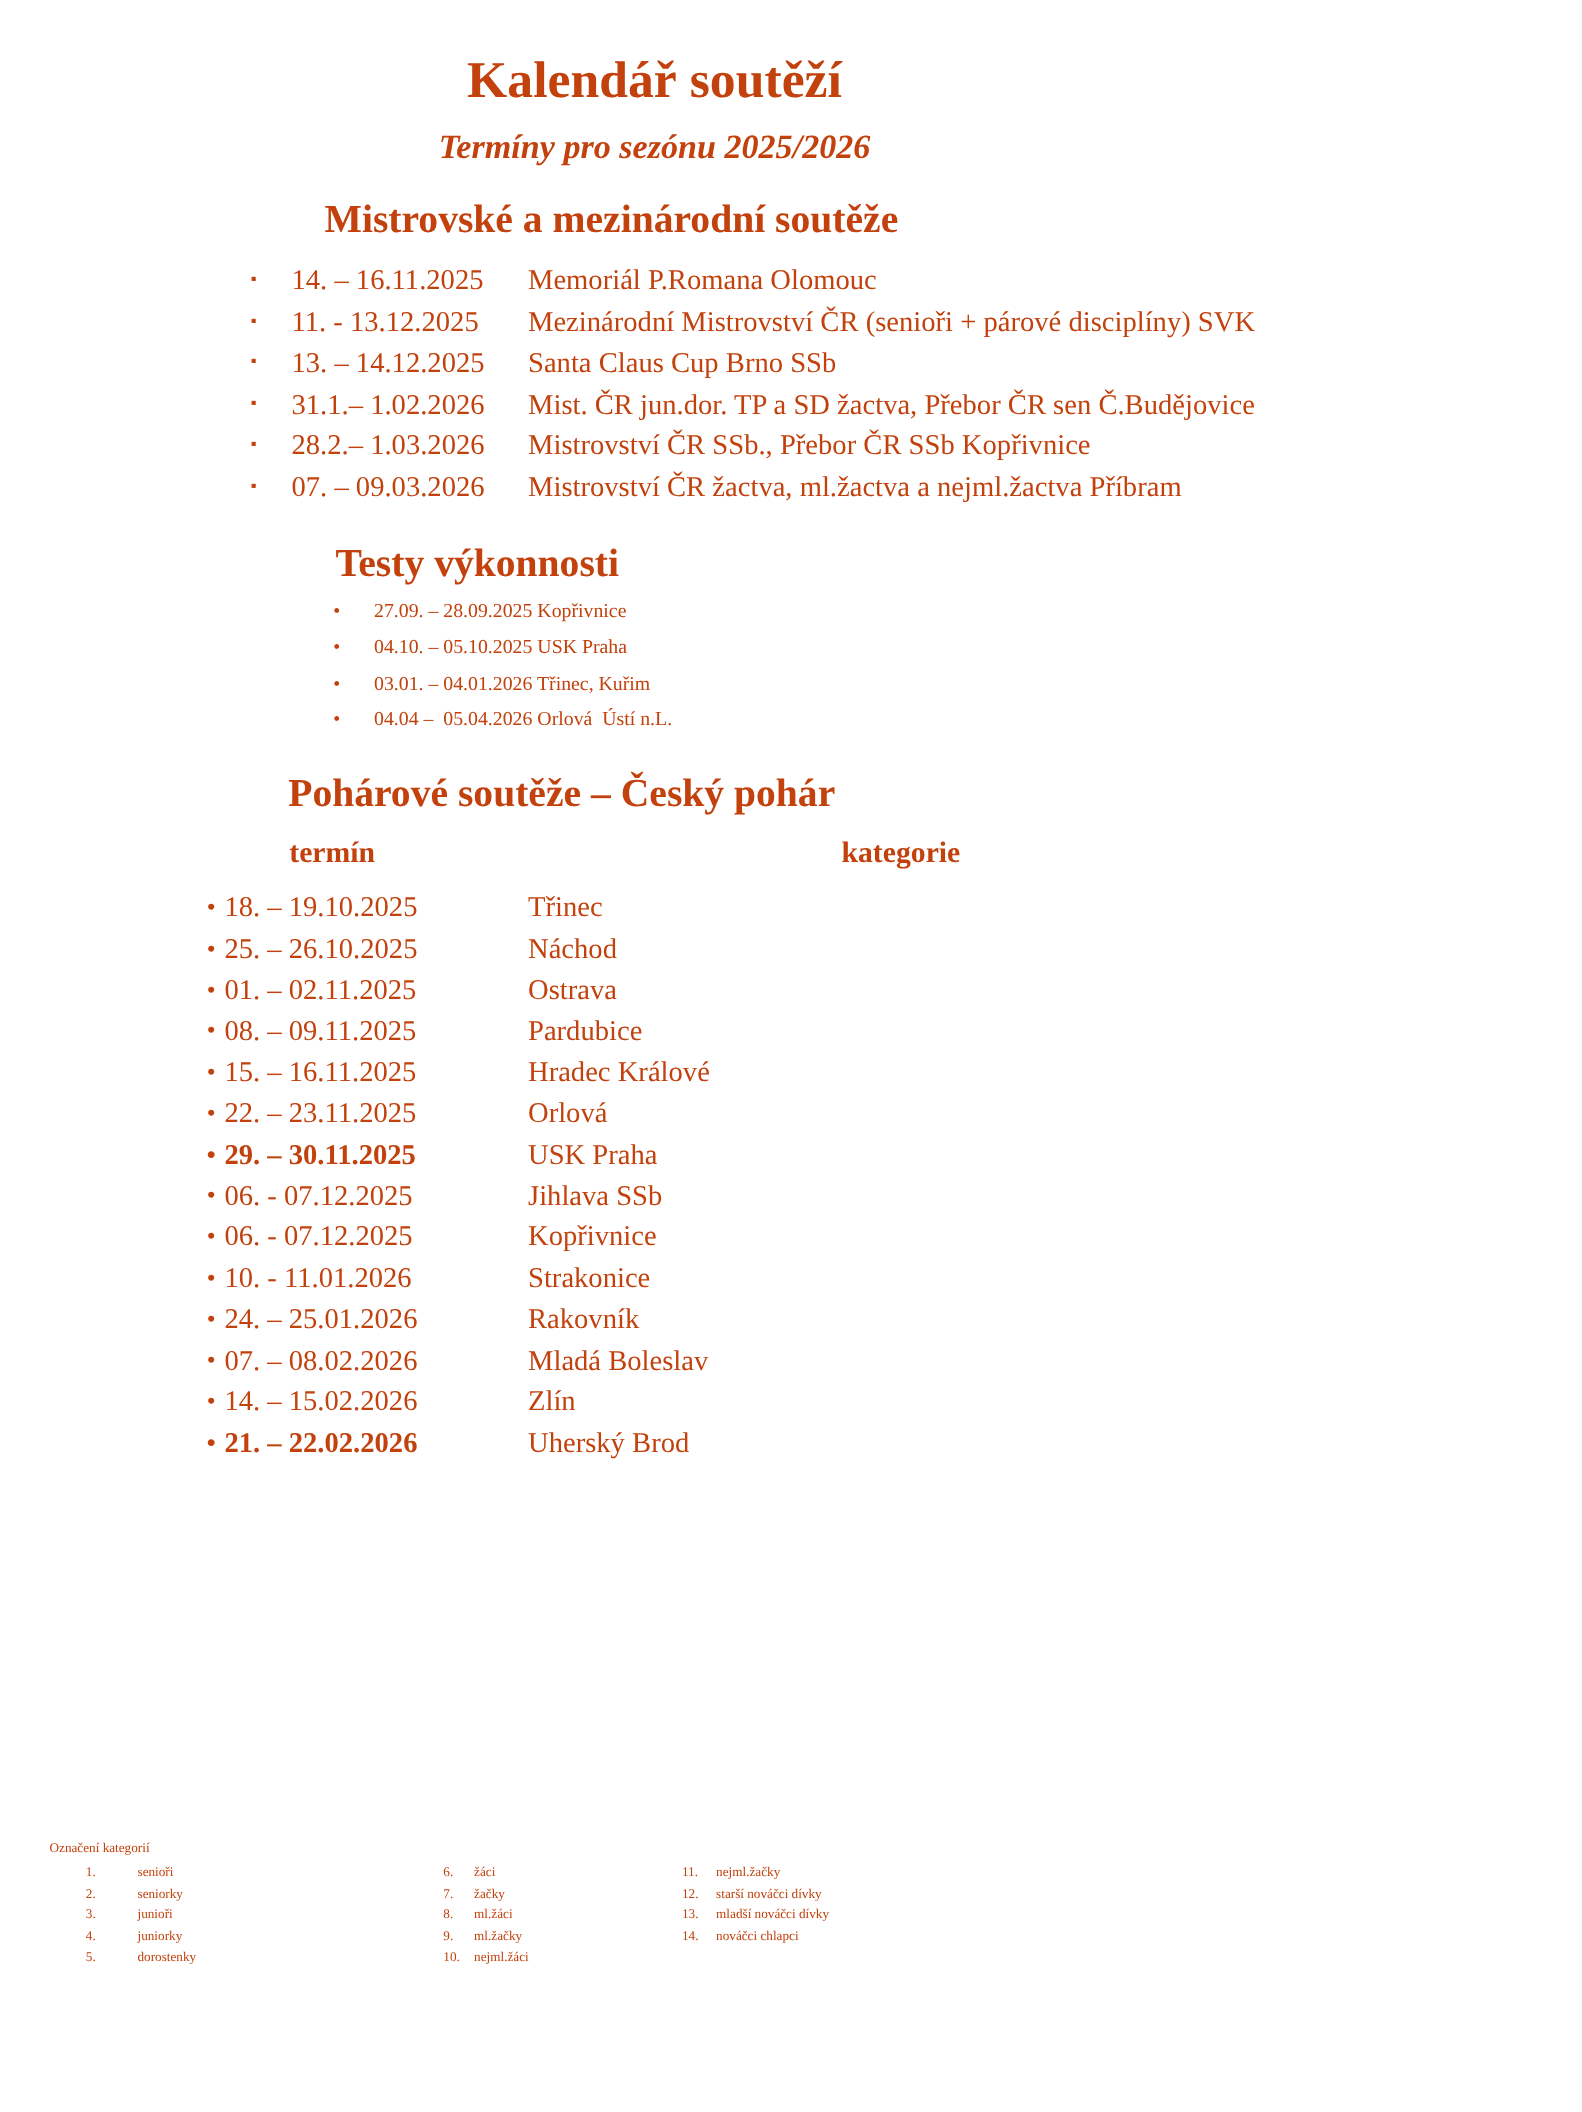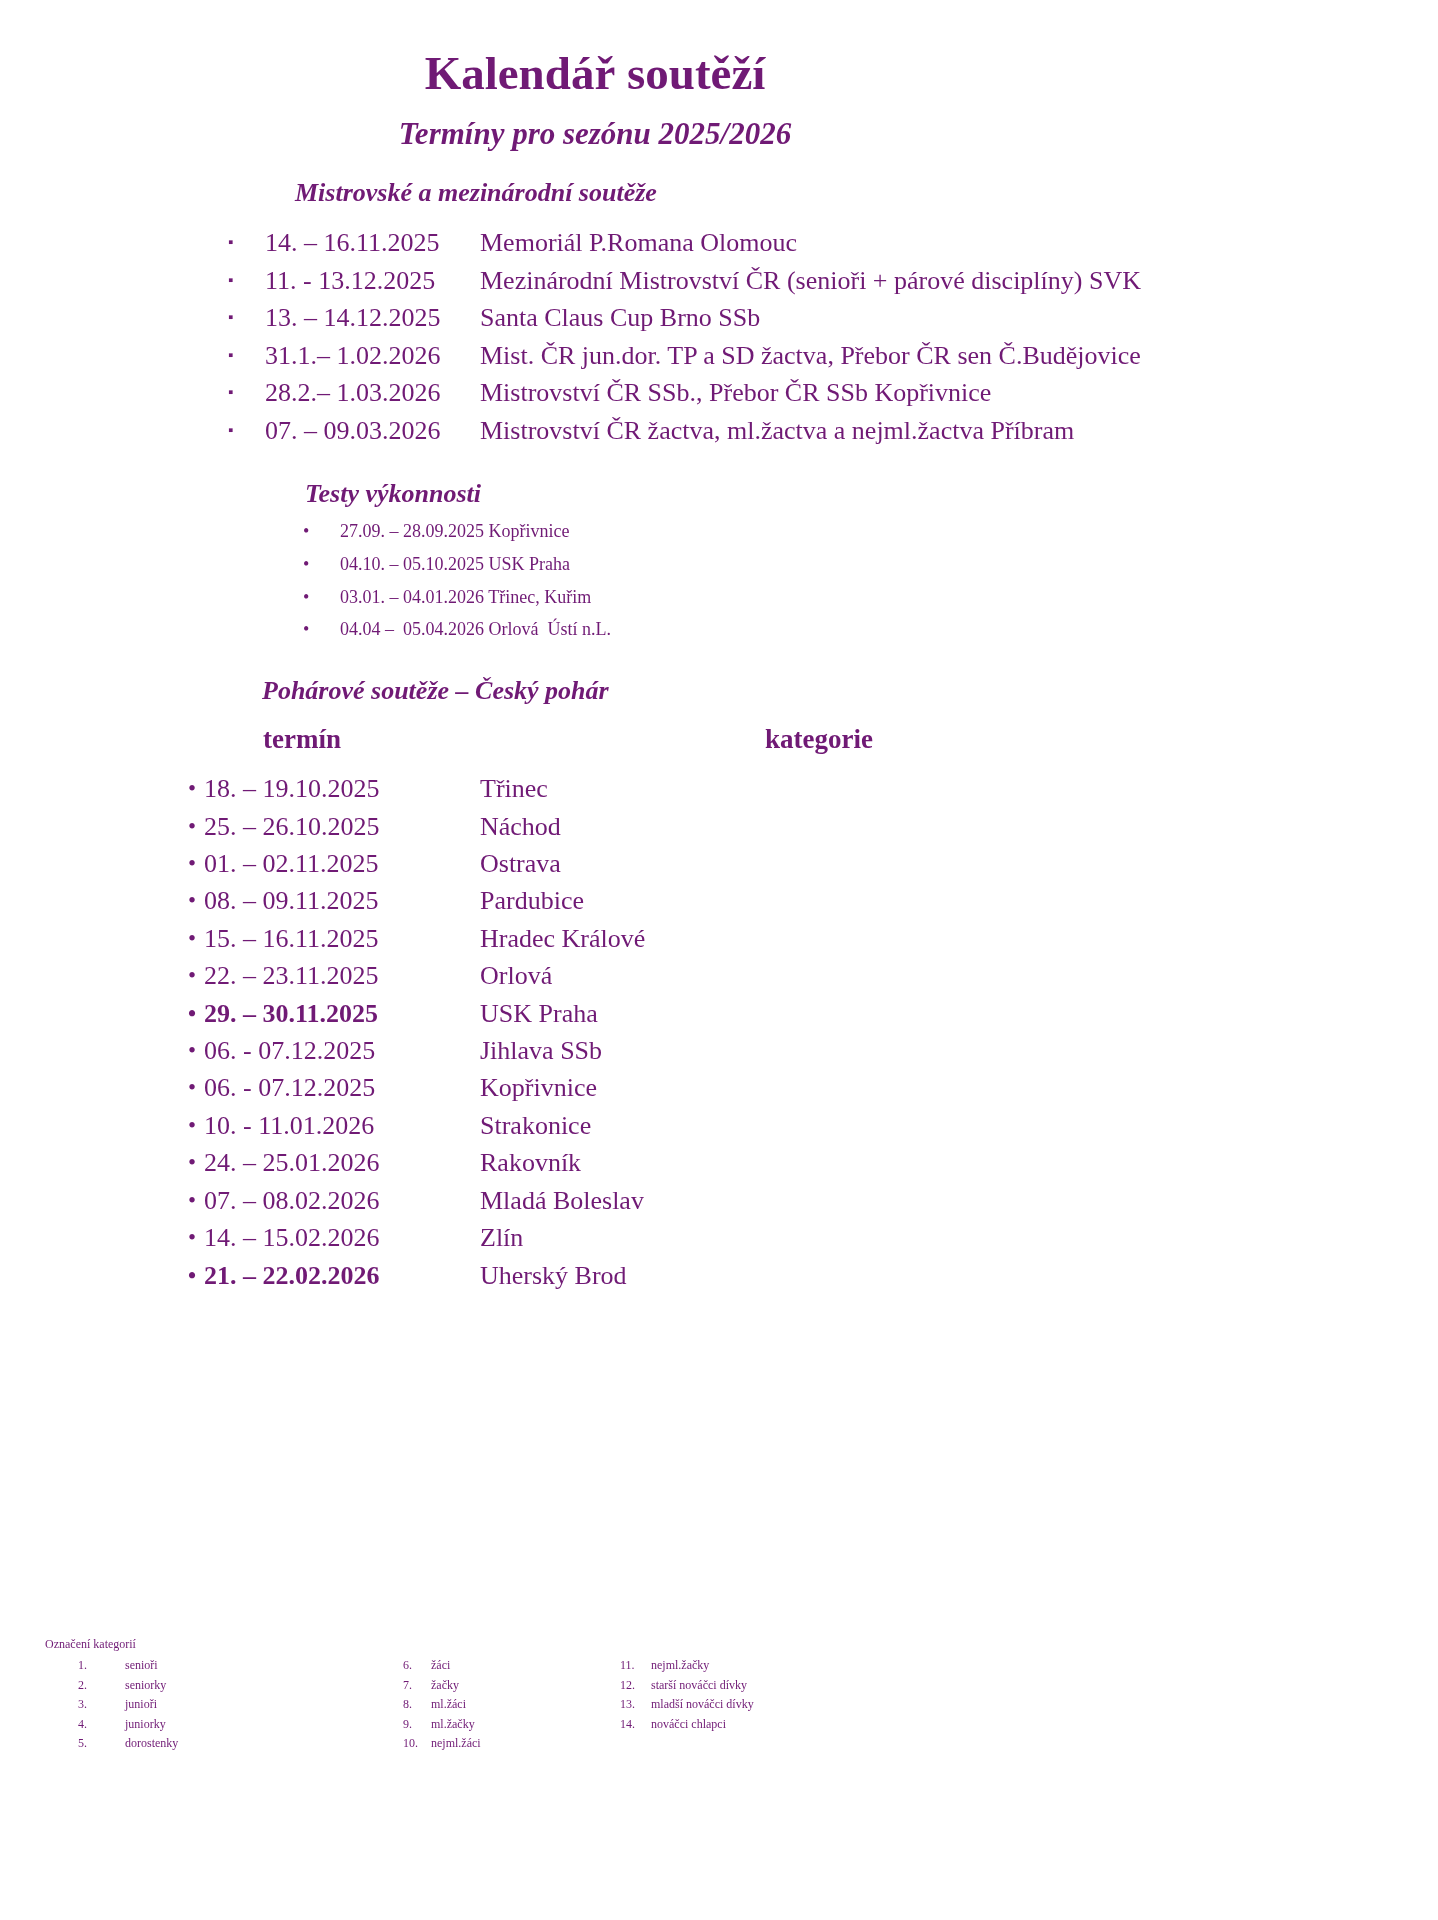--- a/index.html
+++ b/index.html
@@ -1,21 +1,21 @@
 <!DOCTYPE html>
 <html><head>
 <meta charset="utf-8">
 <style>
   html,body { margin:0; padding:0; background:#ffffff; }
   .page {
     position: relative;
     width: 1438px;
     height: 1920px;
     background: #ffffff;
-    color: #701a75;
+    color: #c2410c;
     font-family: "Liberation Serif", "DejaVu Serif", serif;
     overflow: hidden;
     box-sizing: border-box;
     padding-top: 46px;
   }
   .title {
     width: 1190px;
     text-align: center;
     font-size: 47px;
     font-weight: 700;
@@ -23,23 +23,22 @@
   }
   .subtitle {
     width: 1190px;
     text-align: center;
     font-size: 31px;
     font-weight: 700;
     font-style: italic;
     margin-top: 16px;
   }
   .sec-heading {
-    font-size: 26px;
+    font-size: 36px;
     font-weight: 700;
-    font-style: italic;
   }
   .champ-heading { margin: 26px 0 0 295px; }
   .champ-list { margin-top: 16px; }
   .champ-row { display: flex; line-height: 37.5px; font-size: 26px; }
   .sq-bullet { margin-left: 228px; width: 37px; font-size: 15px; }
   .sq-bullet::before { content: "▪"; }
   .champ-date { width: 215px; white-space: pre; }
   .champ-event { white-space: pre; }
 
   .tests-heading { margin: 30px 0 0 305px; }

